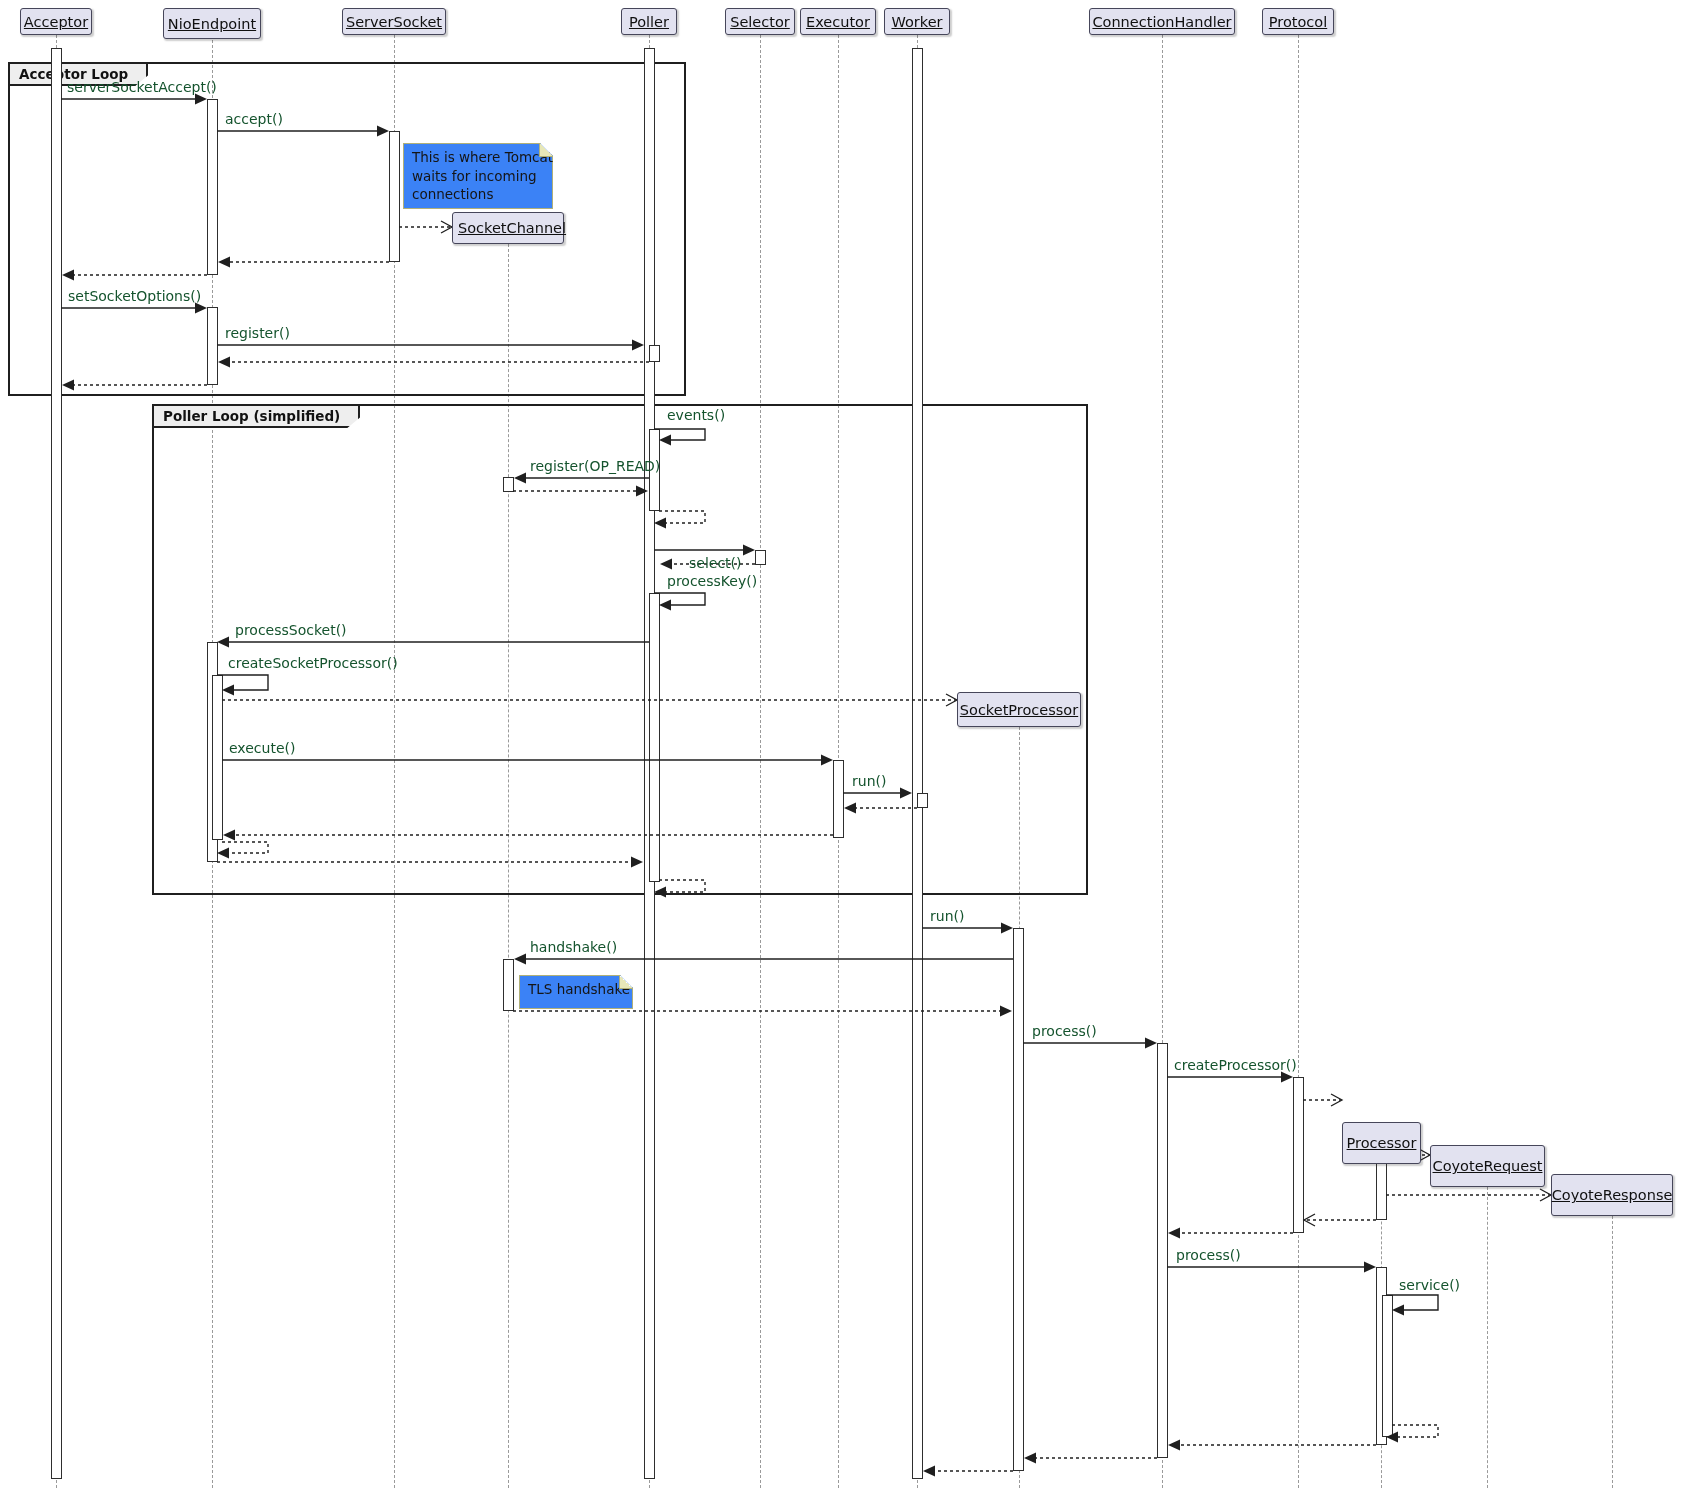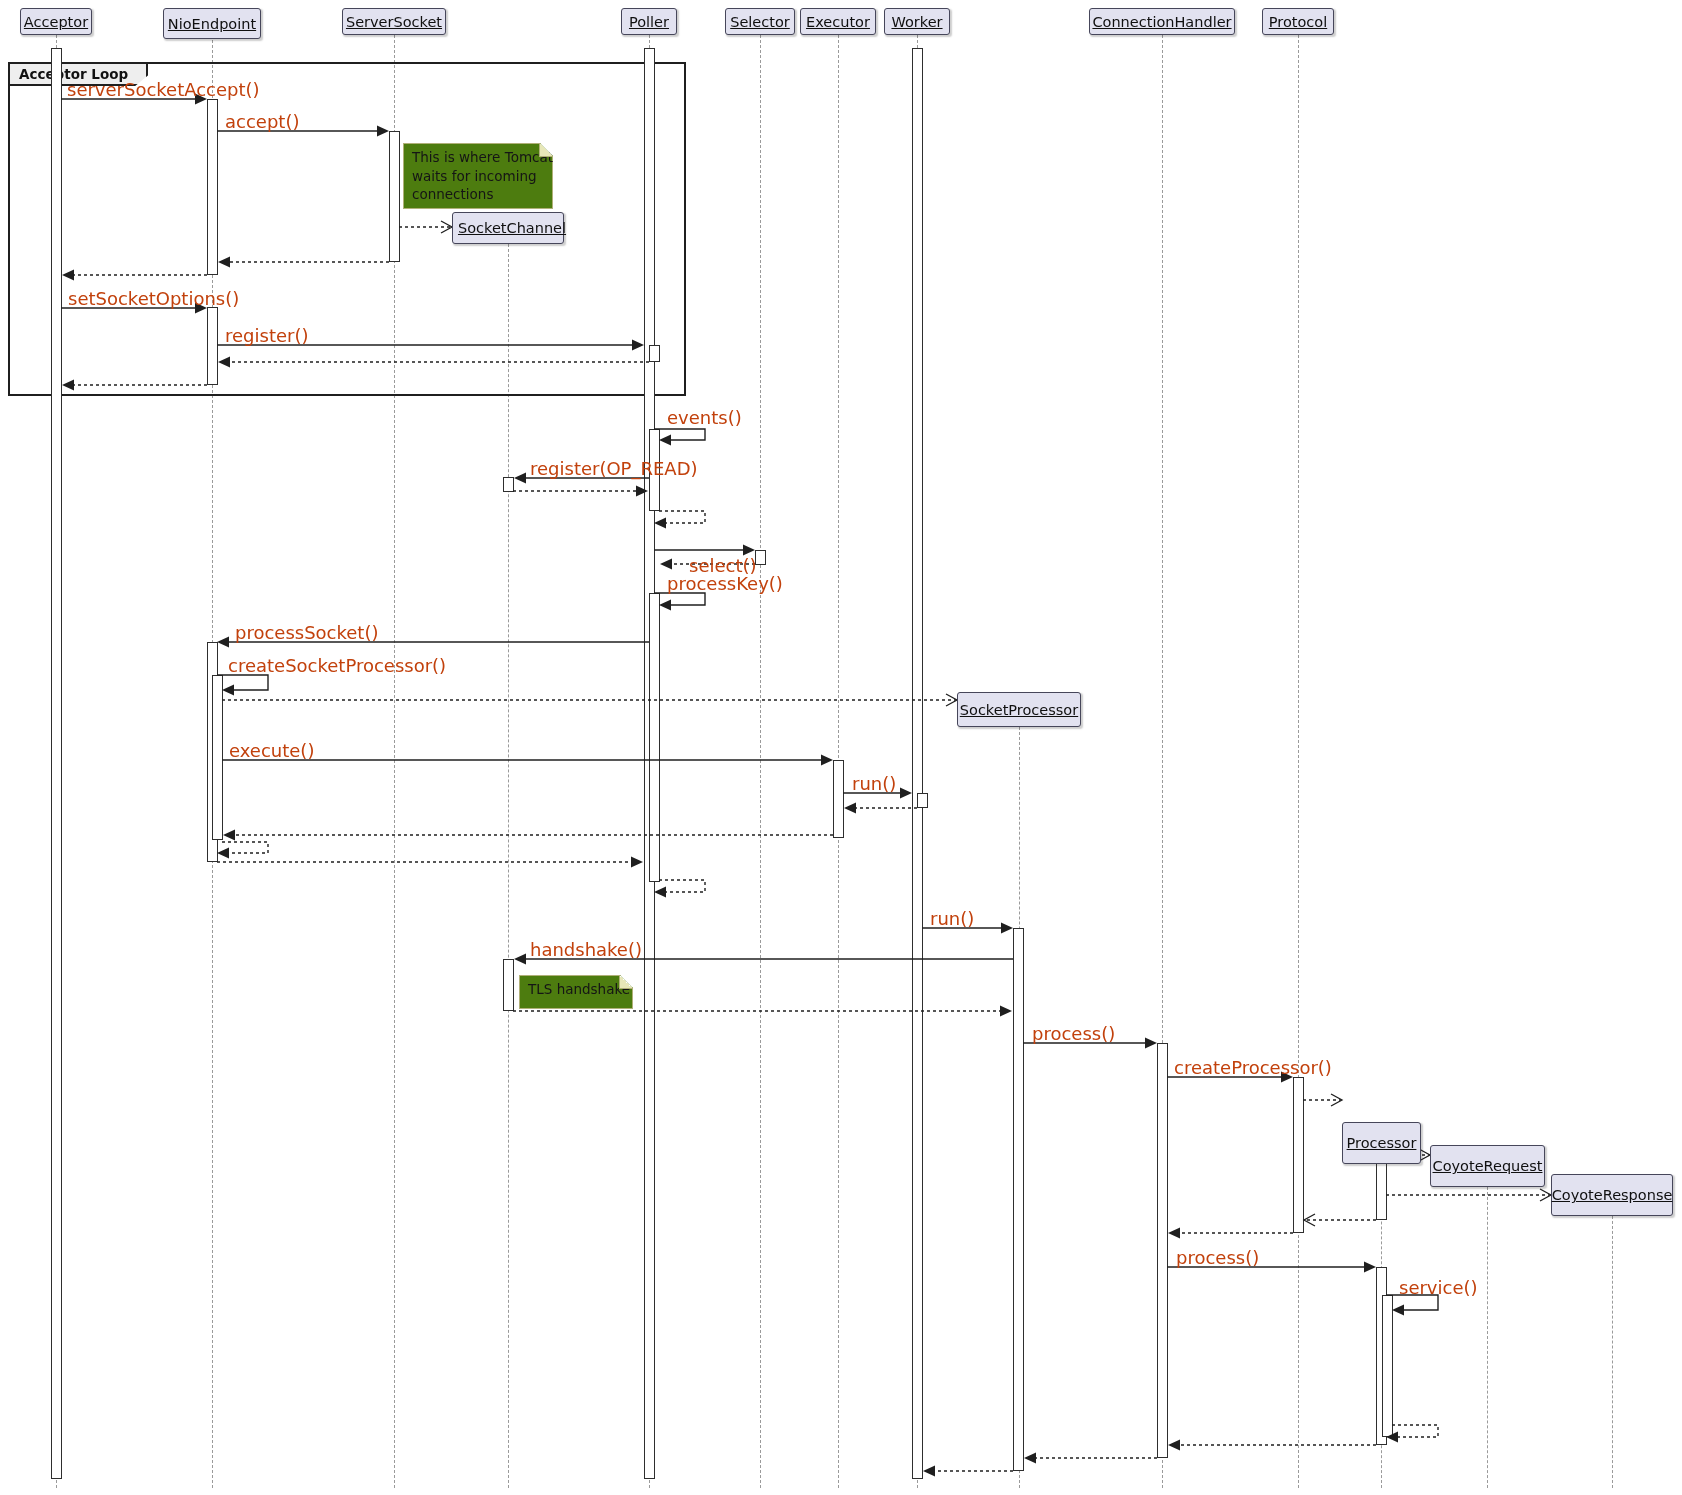--- a/index.html
+++ b/index.html
@@ -7,26 +7,26 @@
   #diagram { position:relative; width:1682px; height:1495px; background:#fff; overflow:hidden; }
   .lifeline { position:absolute; width:0; border-left:1px dashed #9a9a9a; }
   .activation { position:absolute; width:11px; background:#fff; border:1px solid #2e2e2e; box-sizing:border-box; z-index:3; }
   .frame { position:absolute; border:2px solid #1f1f1f; box-sizing:border-box; z-index:2; background:transparent; }
   .frame-tab { position:absolute; left:-2px; top:-2px; background:#eeeeee; border:2px solid #1f1f1f; box-sizing:border-box;
                font-weight:bold; font-size:13.5px; color:#111; padding:2px 18px 2px 9px; white-space:nowrap;
                clip-path:polygon(0 0,100% 0,100% 55%,calc(100% - 13px) 100%,0 100%); z-index:2; }
   .participant { position:absolute; background:#E2E2F0; border:1px solid #46465a; box-sizing:border-box;
                  display:flex; align-items:center; justify-content:center; font-size:14.5px; color:#101010;
                  border-radius:3px; box-shadow:1.5px 1.5px 1.5px rgba(60,60,60,0.25); z-index:7; white-space:nowrap;text-decoration:underline; }
-  .note { position:absolute; background:#4d7c0f; border:1px solid #b0b078; box-sizing:border-box; z-index:8;
+  .note { position:absolute; background:#3b82f6; border:1px solid #b0b078; box-sizing:border-box; z-index:8;
           font-size:13.5px; color:#151515; padding:4px 8px 2px 8px; line-height:18.5px; white-space:nowrap;
           clip-path:polygon(0 0,calc(100% - 13px) 0,100% 13px,100% 100%,0 100%); box-shadow:1.5px 1.5px 1px rgba(60,60,60,0.18); }
   .note .fold { position:absolute; top:0; right:0; width:13px; height:13px;
                 background:linear-gradient(225deg, #ffffff 50%, #e7e7b8 50%); border-left:1px solid #b0b078; border-bottom:1px solid #b0b078; box-sizing:border-box; padding:0; }
-  .msg-label { position:absolute; font-size:18px; color:#c2410c; white-space:nowrap; z-index:6; }
+  .msg-label { position:absolute; font-size:14px; color:#14532d; white-space:nowrap; z-index:6; }
   svg.arrows { position:absolute; left:0; top:0; z-index:5; pointer-events:none; }
 </style>
 </head>
 <body>
 
 <div id="diagram">
     <div class="lifeline" style="left: 55.5px; top: 35px; height: 1453px;"></div>
     <div class="lifeline" style="left: 211.5px; top: 35px; height: 1453px;"></div>
     <div class="lifeline" style="left: 393.5px; top: 35px; height: 1453px;"></div>
     <div class="lifeline" style="left: 648.5px; top: 35px; height: 1453px;"></div>
@@ -35,20 +35,23 @@
     <div class="lifeline" style="left: 916.5px; top: 35px; height: 1453px;"></div>
     <div class="lifeline" style="left: 1161.5px; top: 35px; height: 1453px;"></div>
     <div class="lifeline" style="left: 1297.5px; top: 35px; height: 1453px;"></div>
     <div class="lifeline" style="left: 507.5px; top: 244px; height: 1244px;"></div>
     <div class="lifeline" style="left: 1018.5px; top: 727px; height: 761px;"></div>
     <div class="lifeline" style="left: 1380.5px; top: 1132px; height: 356px;"></div>
     <div class="lifeline" style="left: 1486.5px; top: 1187px; height: 301px;"></div>
     <div class="lifeline" style="left: 1611.5px; top: 1216px; height: 272px;"></div>
     <div class="frame" style="left: 8px; top: 62px; width: 678px; height: 334px;">
       <div class="frame-tab">Acceptor Loop</div>
+    </div>
+    <div class="frame" style="left: 152px; top: 404px; width: 936px; height: 491px;">
+      <div class="frame-tab">Poller Loop (simplified)</div>
     </div>
     <div class="activation" style="left: 51px; top: 48px; height: 1431px;"></div>
     <div class="activation" style="left: 644px; top: 48px; height: 1431px;"></div>
     <div class="activation" style="left: 912px; top: 48px; height: 1431px;"></div>
     <div class="activation" style="left: 207px; top: 99px; height: 176px;"></div>
     <div class="activation" style="left: 389px; top: 131px; height: 131px;"></div>
     <div class="activation" style="left: 207px; top: 307px; height: 78px;"></div>
     <div class="activation" style="left: 649px; top: 345px; height: 17px;"></div>
     <div class="activation" style="left: 649px; top: 429px; height: 82px;"></div>
     <div class="activation" style="left: 503px; top: 477px; height: 15px;"></div>

